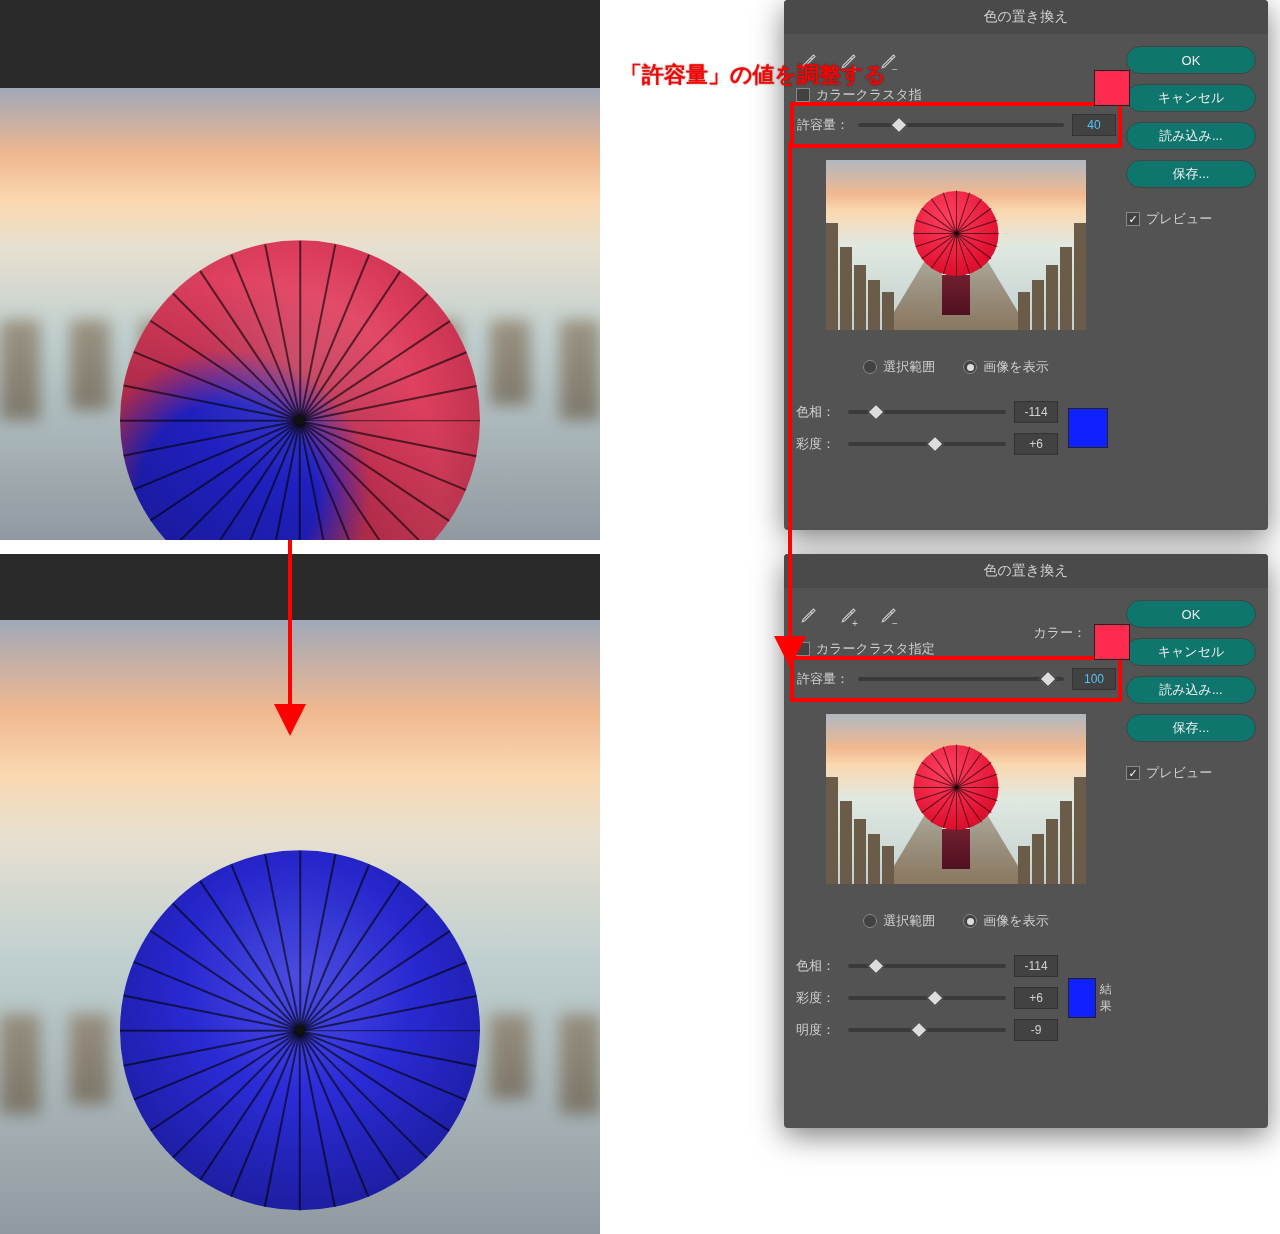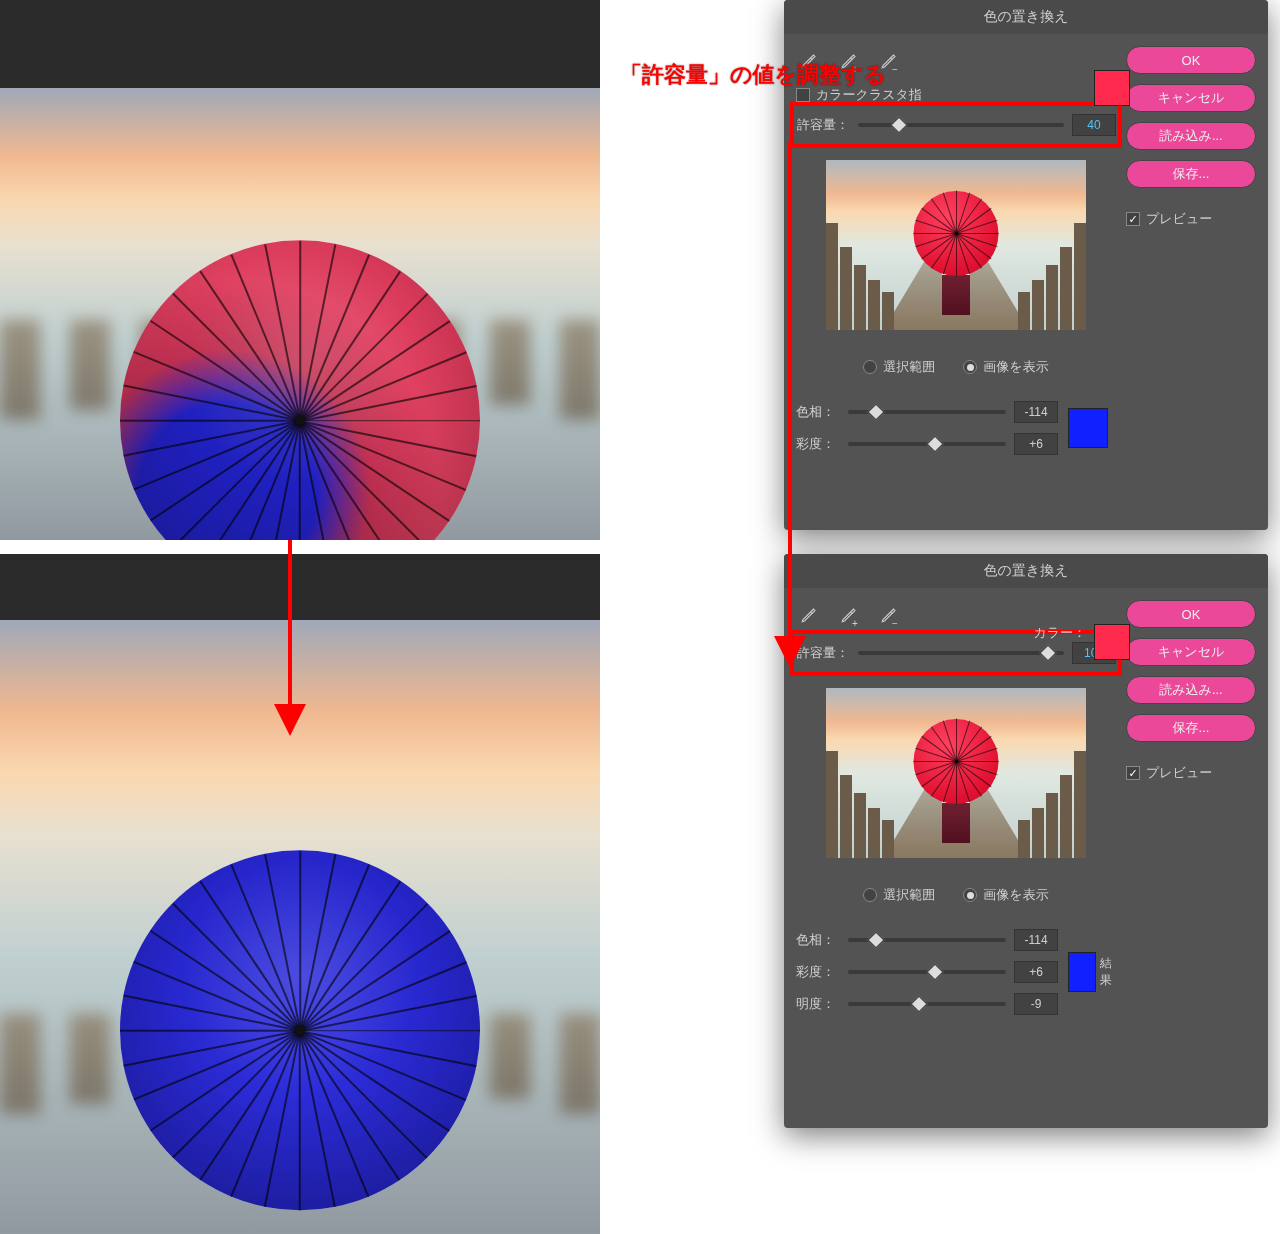--- a/index.html
+++ b/index.html
@@ -73,21 +73,21 @@
     
     .adjust-section { padding: 10px 0; }
     .adjust-row { display: flex; align-items: center; gap: 8px; padding: 5px 0; font-size: 13px; }
     .adjust-label { width: 44px; }
     .result-swatch-area { width: 48px; display: flex; align-items: center; gap: 4px; }
     .result-swatch { width: 40px; height: 40px; border: 1px solid #222; }
     .result-label { font-size: 12px; }
     .adjust-wrap { display: flex; gap: 10px; }
     .adjust-left { flex: 1; }
     
-    .btn { height: 28px; background: #ec4899; border: 1px solid #444; border-radius: 14px; color: #eee; font-size: 13px; cursor: pointer; display: flex; align-items: center; justify-content: center; }
+    .btn { height: 28px; background: #0f766e; border: 1px solid #444; border-radius: 14px; color: #eee; font-size: 13px; cursor: pointer; display: flex; align-items: center; justify-content: center; }
     
     .annotation { position: absolute; color: #ff0000; font-weight: bold; font-size: 22px; z-index: 30; text-shadow: 0 0 2px rgba(0,0,0,0.5); pointer-events: none; }
     .arrow-svg { position: absolute; z-index: 25; pointer-events: none; }
   </style>
 </head>
 <body>
 
 <div class="row row1">
   <div class="canvas-area">
     <div class="canvas-toolbar"></div>
@@ -354,20 +354,24 @@
               </svg>
               <span class="plusminus">+</span>
             </span>
           <span class="dropper">
               <svg viewBox="0 0 24 24" fill="none" stroke="#ccc" stroke-width="1.5">
                 <path d="M3 21l3-1 10-10-2-2L4 18l-1 3z M14 8l4-4 2 2-4 4"></path>
               </svg>
               <span class="plusminus">−</span>
             </span>
         </div>
+        <div class="checkbox-row">
+          <span class="chk"></span>
+          <span>カラークラスタ指定</span>
+        </div>
         <div class="slider-row" style="position:relative;">
           <span class="slider-label">許容量：</span>
           <div class="slider-track">
               <div class="slider-knob" style="left:92%"></div>
             </div>
           <div class="slider-value hl">100</div>
           <div class="highlight-box" style="left:-6px; right:-6px; top:-6px; bottom:-6px;"></div>
         </div>
 
         <div class="preview-img">

